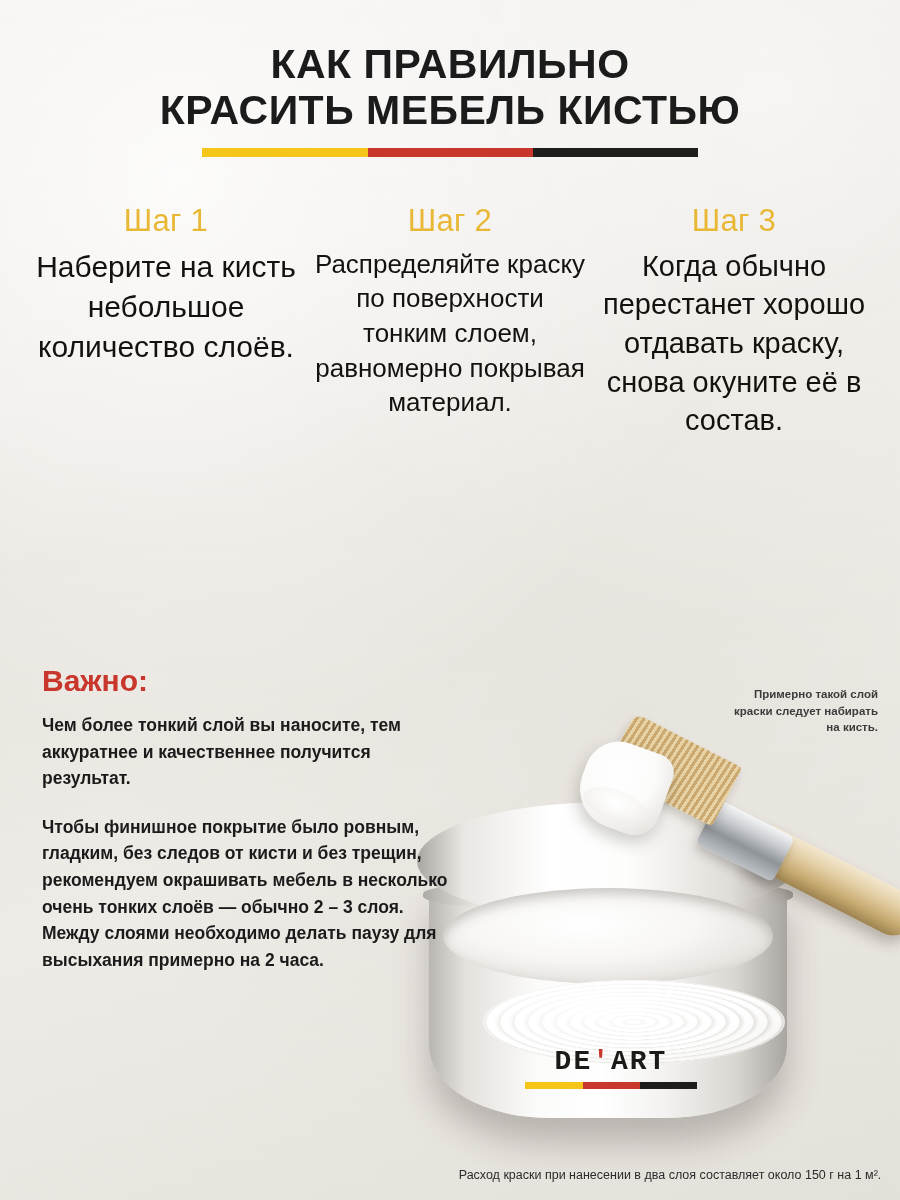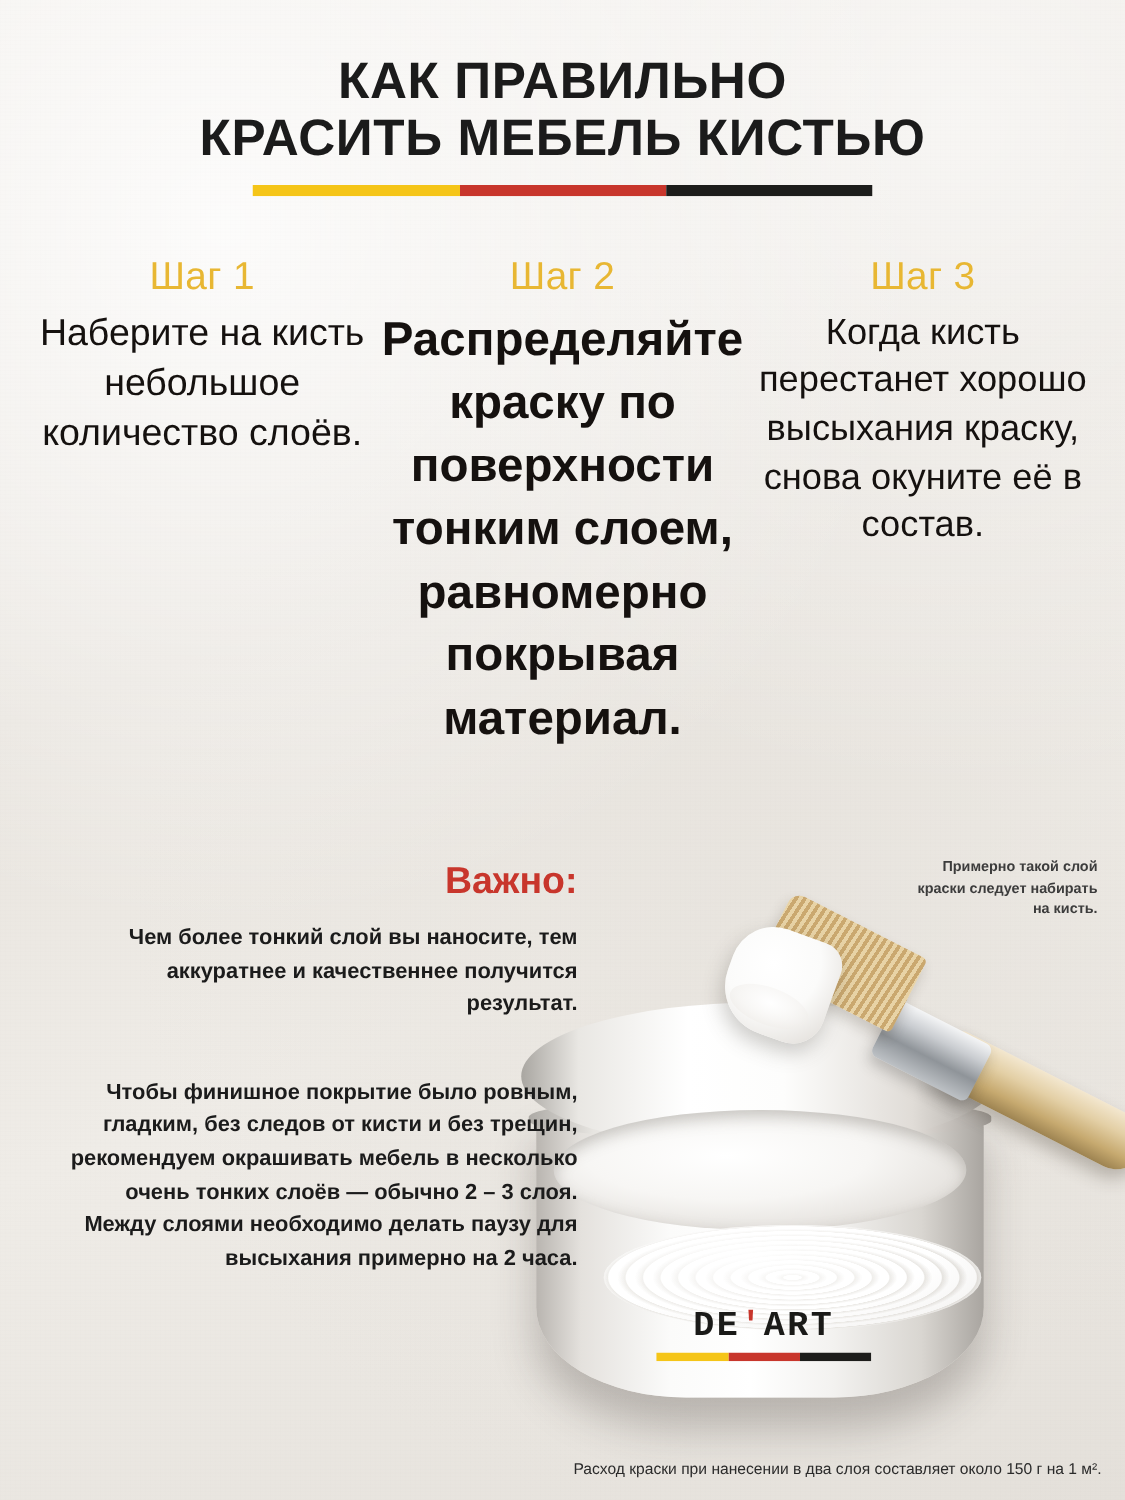--- a/index.html
+++ b/index.html
@@ -78,45 +78,44 @@
     margin-bottom: 8px;
     letter-spacing: .3px;
   }
   .step-text {
     font-size: 30px;
     line-height: 1.33;
     color: #15110f;
     font-weight: 500;
   }
   .step:nth-child(1) .step-text { font-size: 30px; }
-  .step:nth-child(2) .step-text { font-size: 38px; font-weight: bold; }
+  .step:nth-child(2) .step-text { font-size: 26px; }
   .step:nth-child(3) .step-text { font-size: 29px; }
 
   
   .important {
     position: absolute;
     left: 42px;
-    top: 688px;
+    top: 664px;
     width: 420px;
     z-index: 6;
-    text-align: right;
   }
   .important-heading {
     font-weight: bold;
     font-size: 30px;
     color: #c8362c;
     margin-bottom: 14px;
   }
   .important p {
     font-size: 17.5px;
     font-weight: bold;
     line-height: 1.52;
     color: #1b1b1b;
   }
-  .important p.second { margin-top: 44px; }
+  .important p.second { margin-top: 22px; }
 
   
   .brush-caption {
     position: absolute;
     right: 22px;
     top: 686px;
     width: 146px;
     text-align: right;
     font-size: 11.5px;
     line-height: 1.45;
@@ -323,21 +322,21 @@
     <div class="step">
       <div class="step-label">Шаг 1</div>
       <div class="step-text">Наберите на кисть небольшое количество слоёв.</div>
     </div>
     <div class="step">
       <div class="step-label">Шаг 2</div>
       <div class="step-text">Распределяйте краску по поверхности тонким слоем, равномерно покрывая материал.</div>
     </div>
     <div class="step">
       <div class="step-label">Шаг 3</div>
-      <div class="step-text">Когда кисть перестанет хорошо высыхания краску, снова окуните её в состав.</div>
+      <div class="step-text">Когда обычно перестанет хорошо отдавать краску, снова окуните её в состав.</div>
     </div>
   </div>
 
   <div class="important">
     <div class="important-heading">Важно:</div>
     <p class="first">Чем более тонкий слой вы наносите, тем аккуратнее и качественнее получится результат.</p>
     <p class="second">Чтобы финишное покрытие было ровным, гладким, без следов от кисти и без трещин, рекомендуем окрашивать мебель в несколько очень тонких слоёв — обычно 2 – 3 слоя. Между слоями необходимо делать паузу для высыхания примерно на 2 часа.</p>
   </div>
 
   <div class="brush-caption">Примерно такой слой краски следует набирать на кисть.</div>

